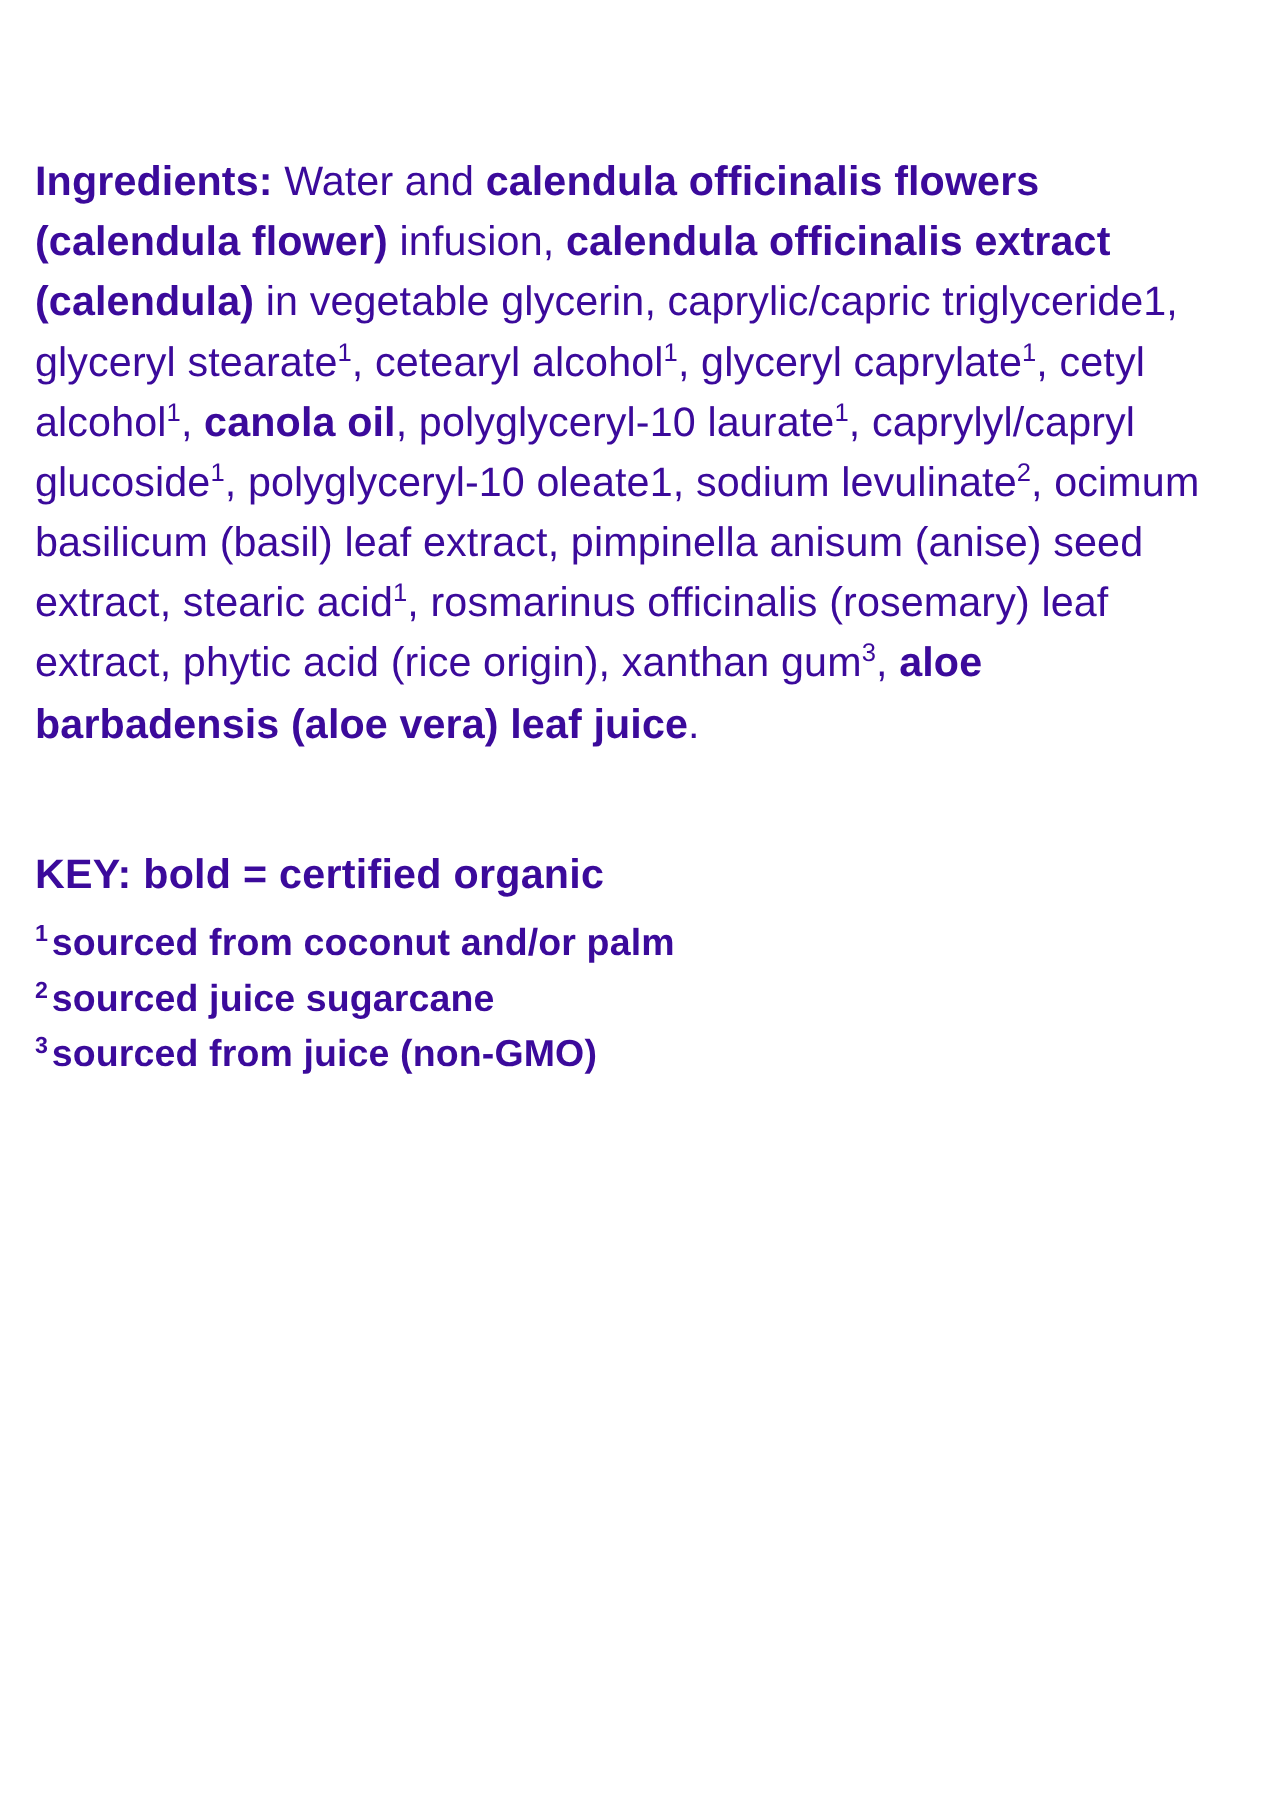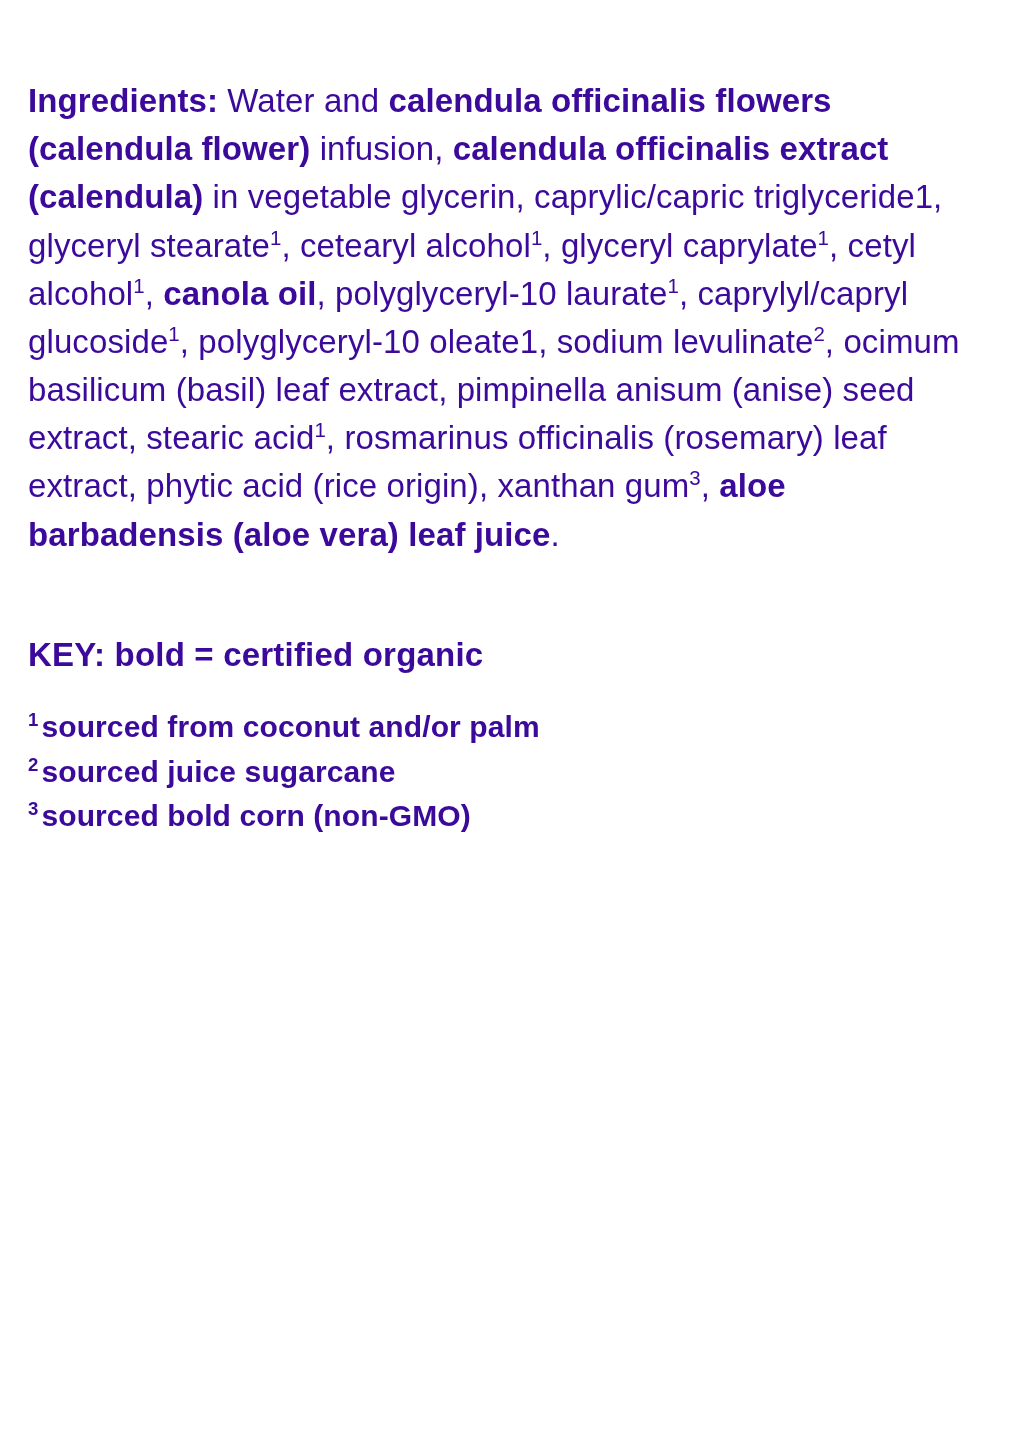--- a/index.html
+++ b/index.html
@@ -12,21 +12,21 @@
     background: #ffffff;
     font-family: "Liberation Sans", sans-serif;
     color: #3b0a9b;
     overflow: hidden;
   }
   .page {
     position: relative;
     width: 1024px;
     height: 1435px;
     box-sizing: border-box;
-    padding: 44px 60px 0 28px;
+    padding: 88px 60px 0 28px;
   }
   .ingredients-block {
     font-size: 33px;
     line-height: 1.46;
     letter-spacing: 0.1px;
     color: #3b0a9b;
     font-weight: 400;
     max-width: 945px;
   }
   .ingredients-block b,
@@ -34,21 +34,21 @@
     font-weight: 700;
   }
   .key-block {
     margin-top: 78px;
     color: #3b0a9b;
   }
   .key-line {
     font-size: 33px;
     line-height: 1.1;
     font-weight: 700;
-    margin-bottom: 36px;
+    margin-bottom: 20px;
     letter-spacing: 0.2px;
   }
   .footnote {
     font-size: 30px;
     line-height: 1.22;
     font-weight: 700;
     margin-bottom: 8px;
     letter-spacing: 0.1px;
   }
   .footnote sup {
@@ -76,17 +76,17 @@
   <div class="key-block">
     <div class="key-line">KEY:  bold = certified organic</div>
 
     <div class="footnote">
       <sup>1</sup><span>sourced from coconut and/or palm</span>
     </div>
     <div class="footnote">
       <sup>2</sup><span>sourced juice sugarcane</span>
     </div>
     <div class="footnote">
-      <sup>3</sup><span>sourced bold corn (non-GMO)</span>
+      <sup>3</sup><span>sourced from juice (non-GMO)</span>
     </div>
   </div>
 
 </div>
 
 </body></html>

